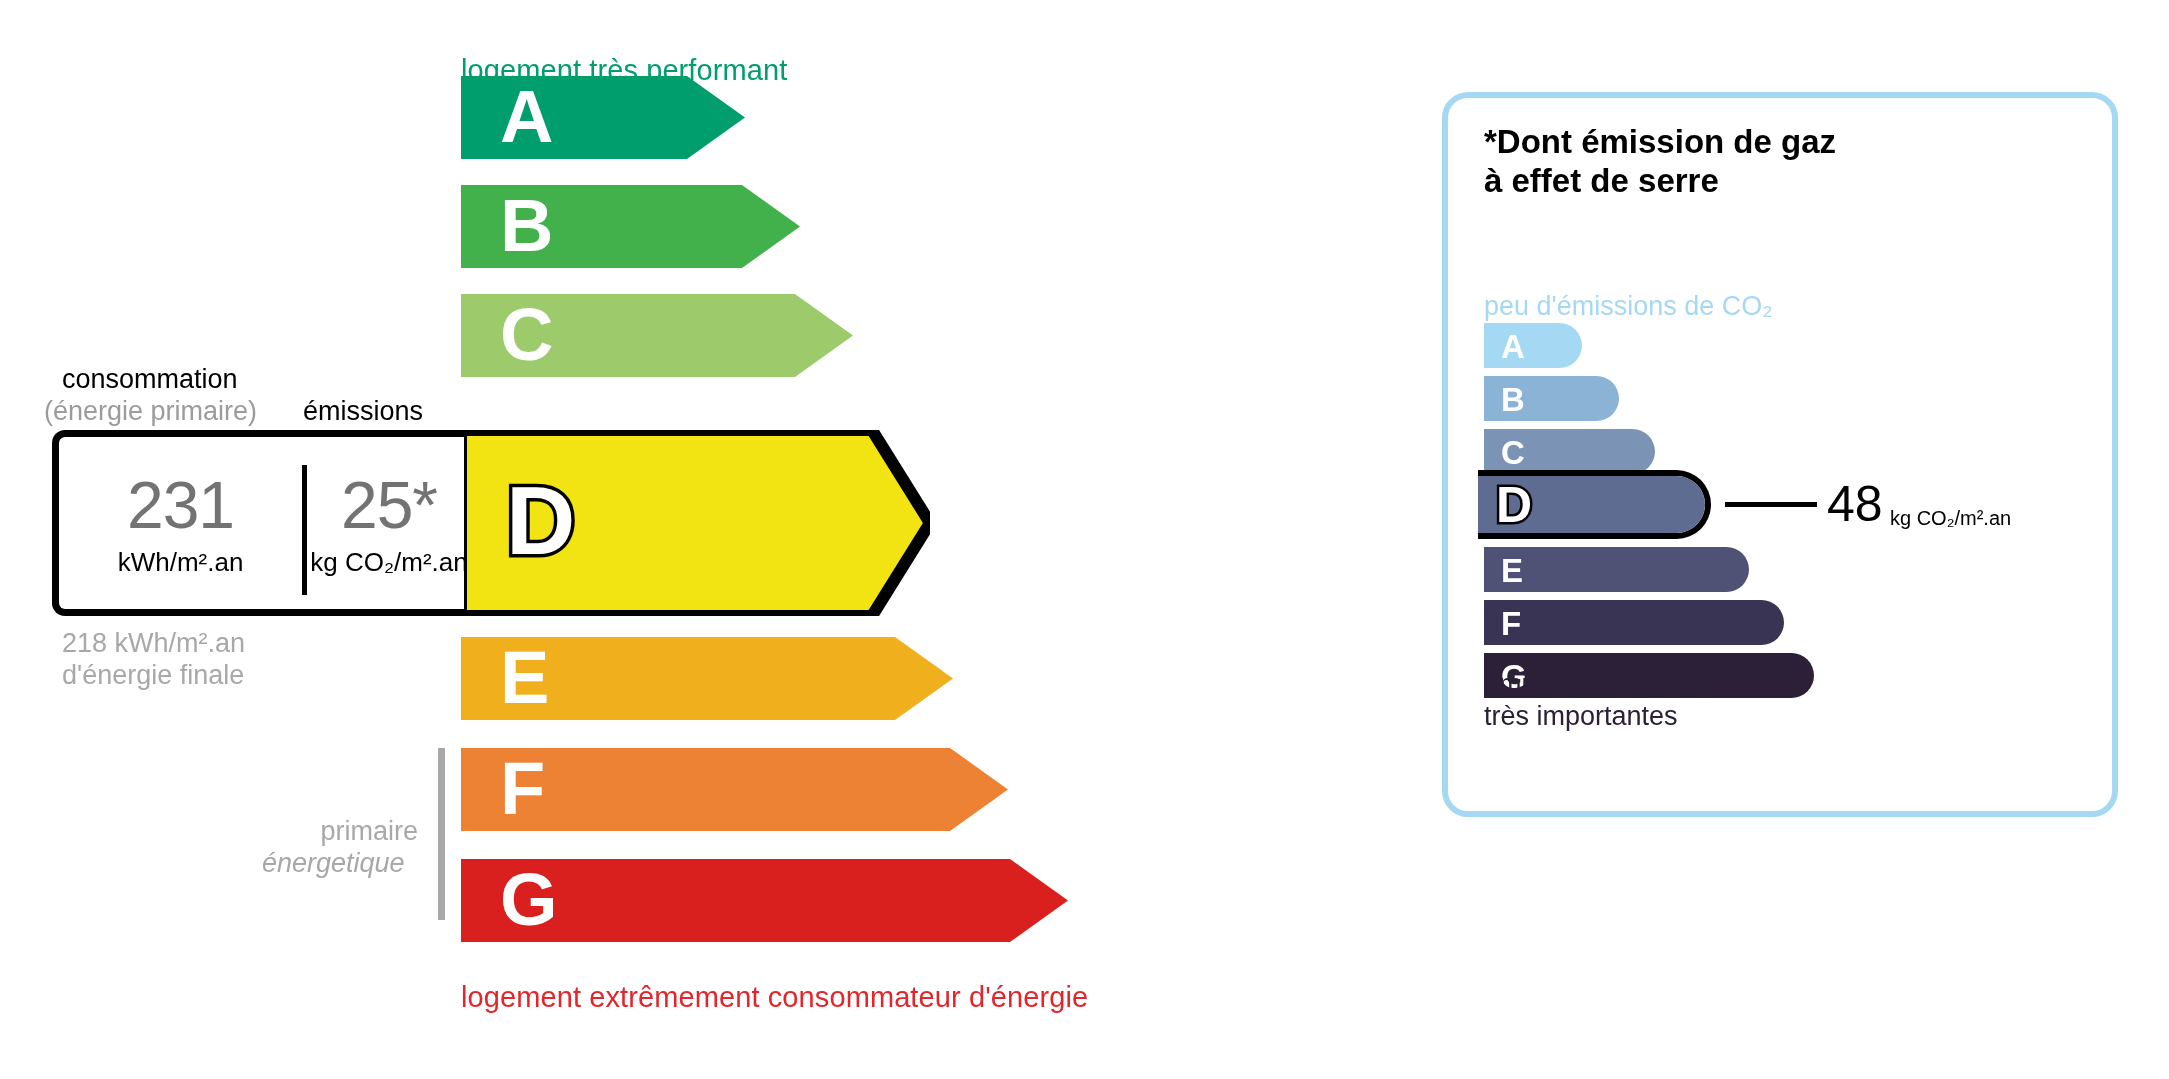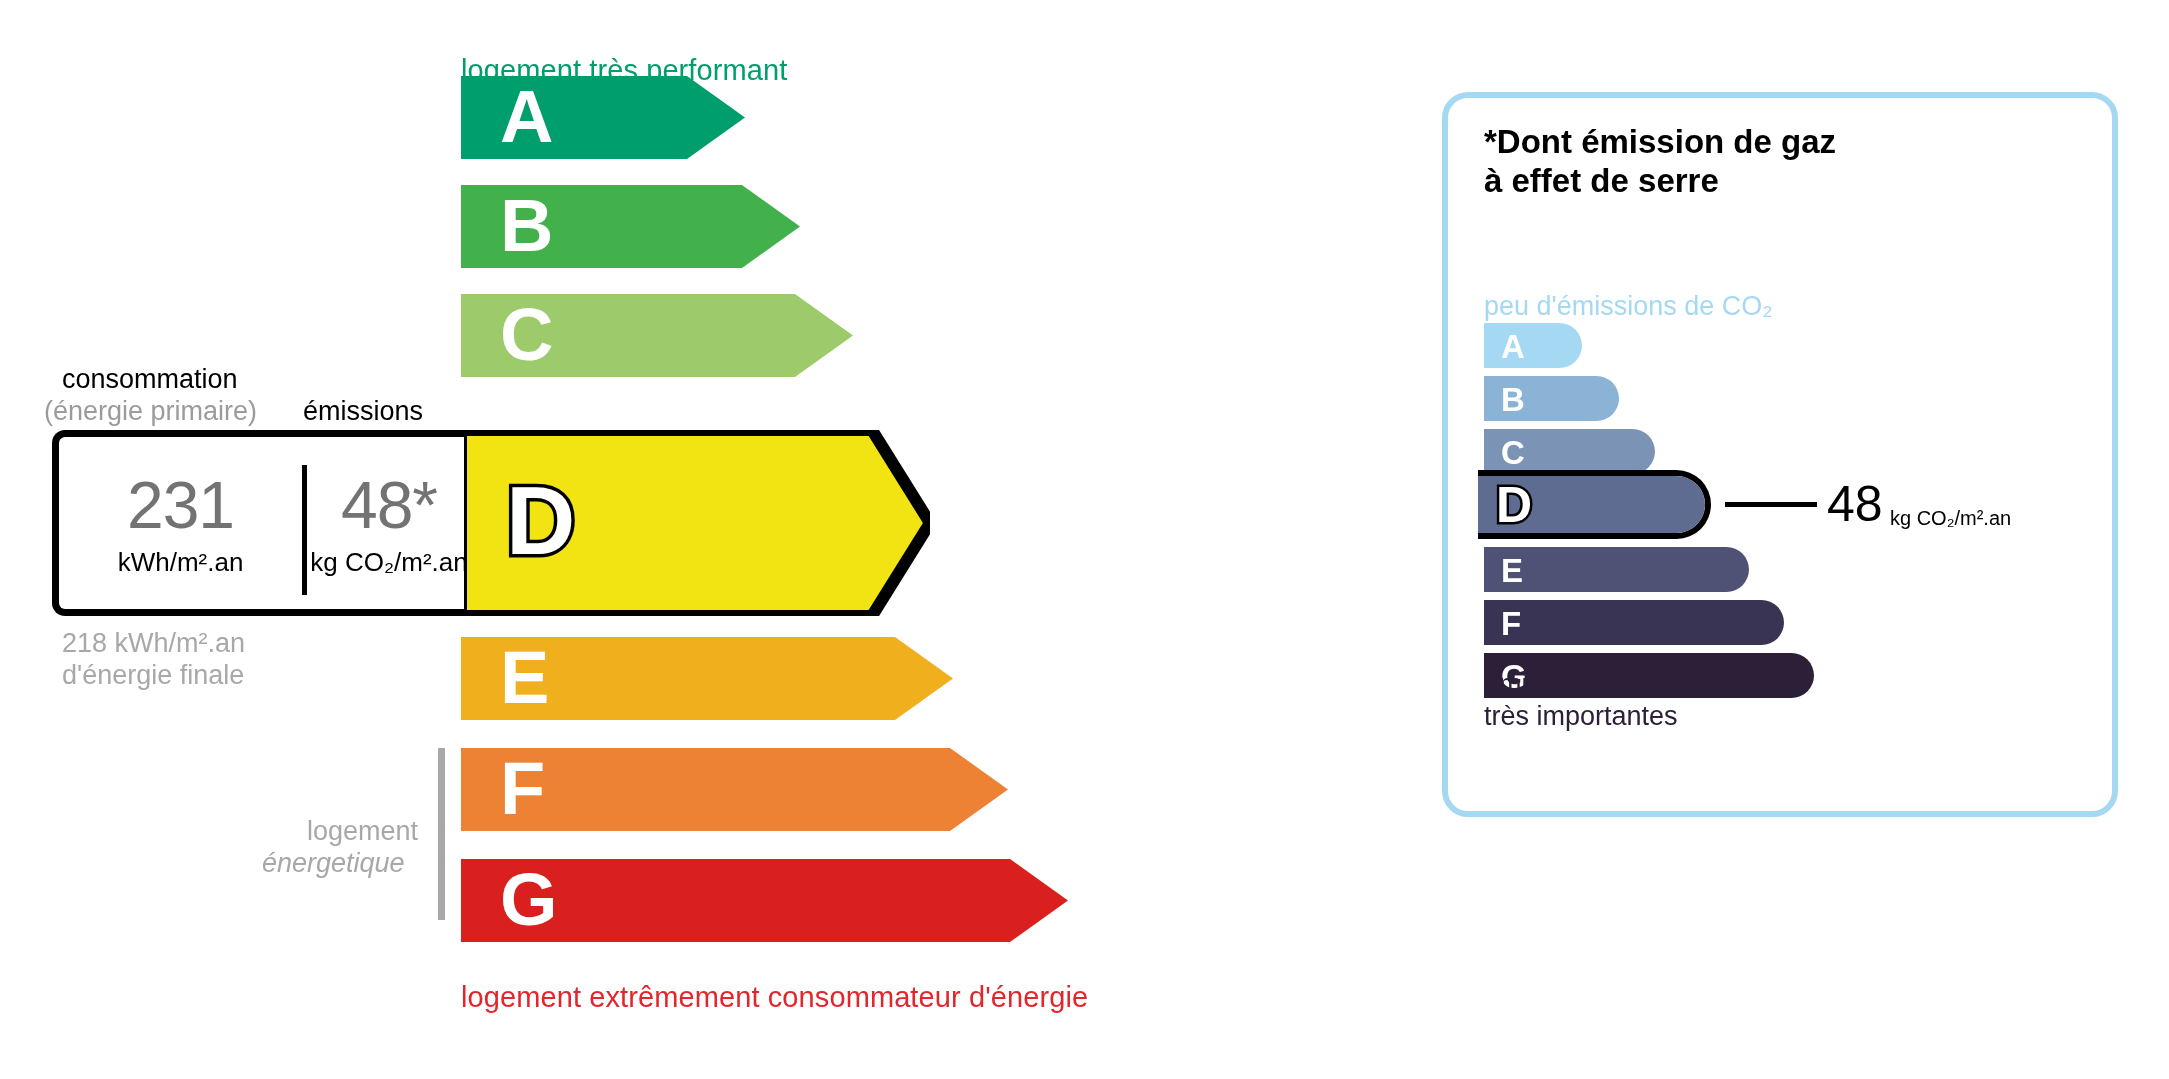--- a/index.html
+++ b/index.html
@@ -121,34 +121,34 @@
       </div>
 
     <div id="value-assembly">
       <div id="value-box">
         <div class="vb-col" style="left:0;width:243px;">
           <div class="vb-num">231</div>
           <div class="vb-unit">kWh/m².an</div>
         </div>
         <div class="vb-divider"></div>
         <div class="vb-col" style="left:248px;width:164px;">
-          <div class="vb-num">48*</div>
+          <div class="vb-num">25*</div>
           <div class="vb-unit">kg CO₂/m².an</div>
         </div>
       </div>
     </div>
 
     <div class="lbl-consommation">consommation</div>
     <div class="lbl-energieprim">(énergie primaire)</div>
     <div class="lbl-emissions">émissions</div>
     <div class="lbl-finale1">218 kWh/m².an</div>
     <div class="lbl-finale2">d'énergie finale</div>
 
     <div class="passoire-bar"></div>
-    <div class="lbl-passoire1">logement</div>
+    <div class="lbl-passoire1">primaire</div>
     <div class="lbl-passoire2">énergetique</div>
 
     <div class="bottom-caption">logement extrêmement consommateur d'énergie</div>
   </div>
 
   <div id="co2-panel">
     <div class="co2-title">
       <span>*Dont émission de gaz</span><br>
       <span>à effet de serre</span>
     </div>

